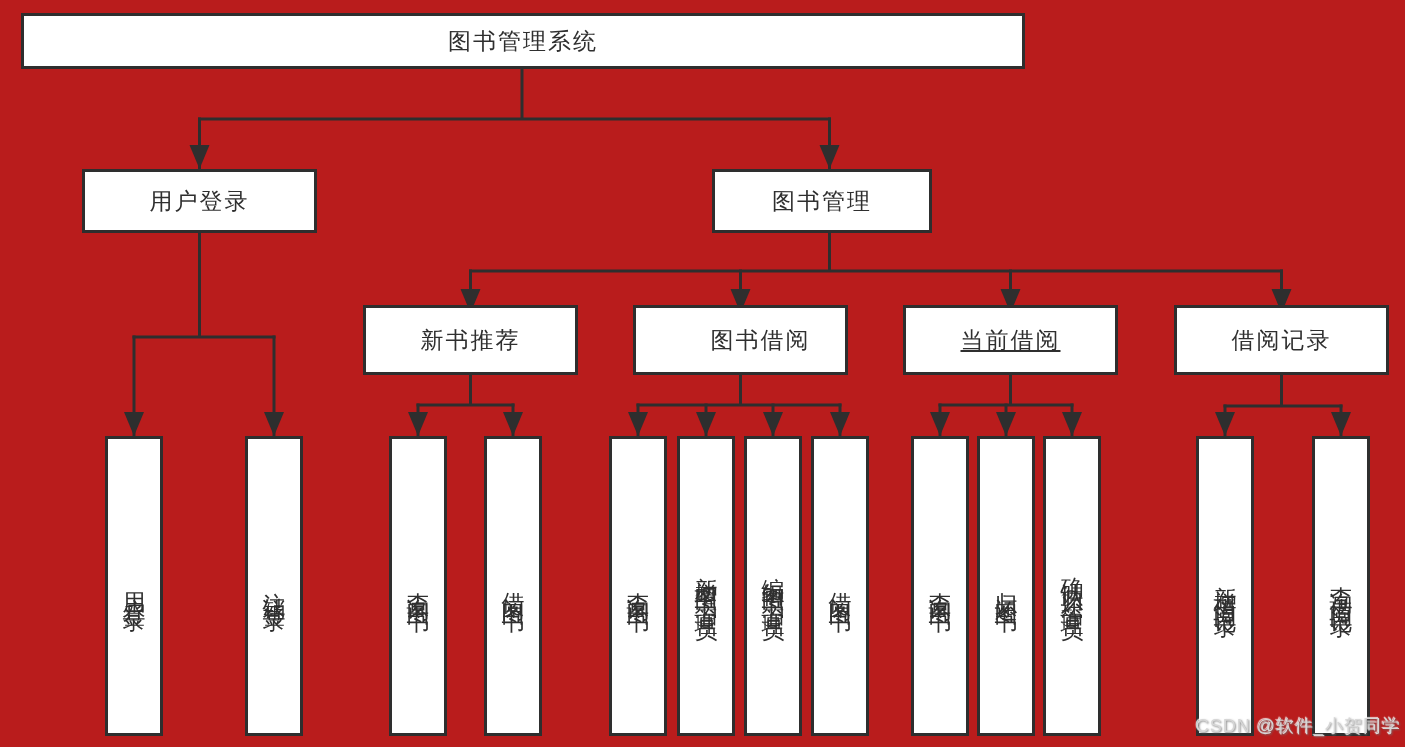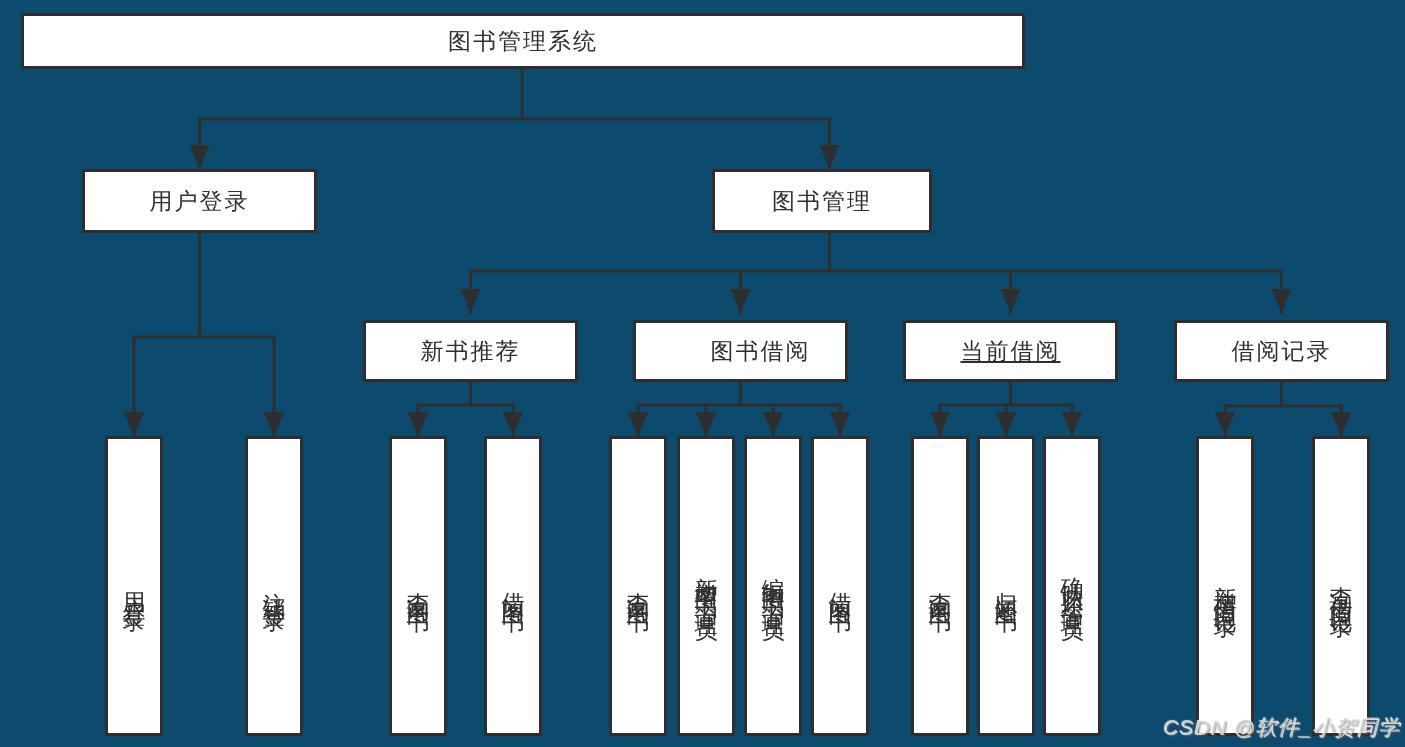--- a/index.html
+++ b/index.html
@@ -5,21 +5,21 @@
   html, body {
     margin: 0;
     padding: 0;
     background: #ffffff;
     font-family: "Liberation Sans", sans-serif;
   }
   .stage {
     position: relative;
     width: 1405px;
     height: 747px;
-    background: #0c4a6e;
+    background: #b91c1c;
     overflow: hidden;
   }
   .wires {
     position: absolute;
     left: 0; top: 0;
     z-index: 0;
   }
   .node {
     position: absolute;
     box-sizing: border-box;
@@ -42,35 +42,34 @@
     font-size: 23px;
     letter-spacing: 6px;
     line-height: 1;
   }
   .leaf {
     top: 436px;
     width: 58px;
     height: 300px;
   }
   .lvl3 {
-    top: 320px;
+    top: 305px;
     width: 215px;
-    height: 62px;
+    height: 70px;
   }
   .watermark {
     position: absolute;
     top: 714px;
     right: 4px;
     z-index: 2;
-    font-size: 21px;
+    font-size: 18px;
     letter-spacing: 1px;
     color: #d6d6d6;
     text-shadow: 1px 1px 2px rgba(110,110,110,0.85), -1px -1px 1px rgba(255,255,255,0.9);
     white-space: nowrap;
-    font-style: italic;
   }
 </style>
 </head>
 <body>
 
 <div class="stage">
 
   <svg class="wires" width="1405" height="747" viewBox="0 0 1405 747">
     <defs>
       <marker id="arw" markerUnits="userSpaceOnUse" markerWidth="26" markerHeight="22" refX="24" refY="10" orient="auto">

